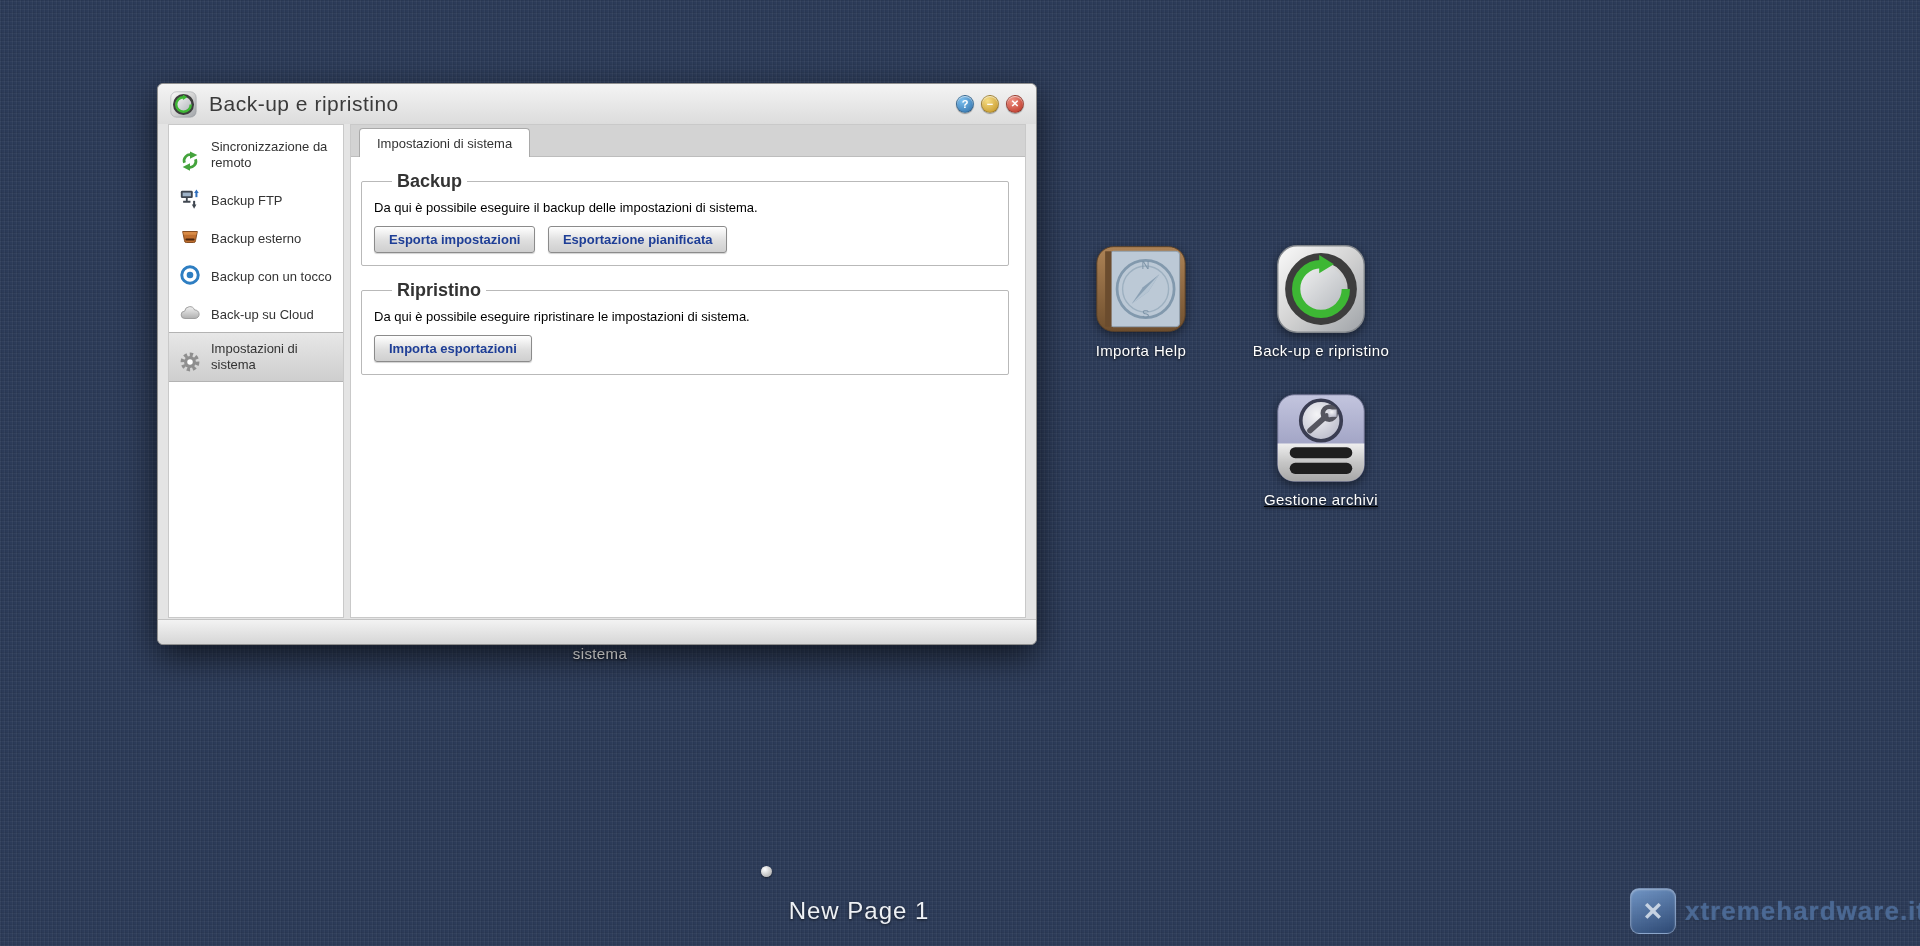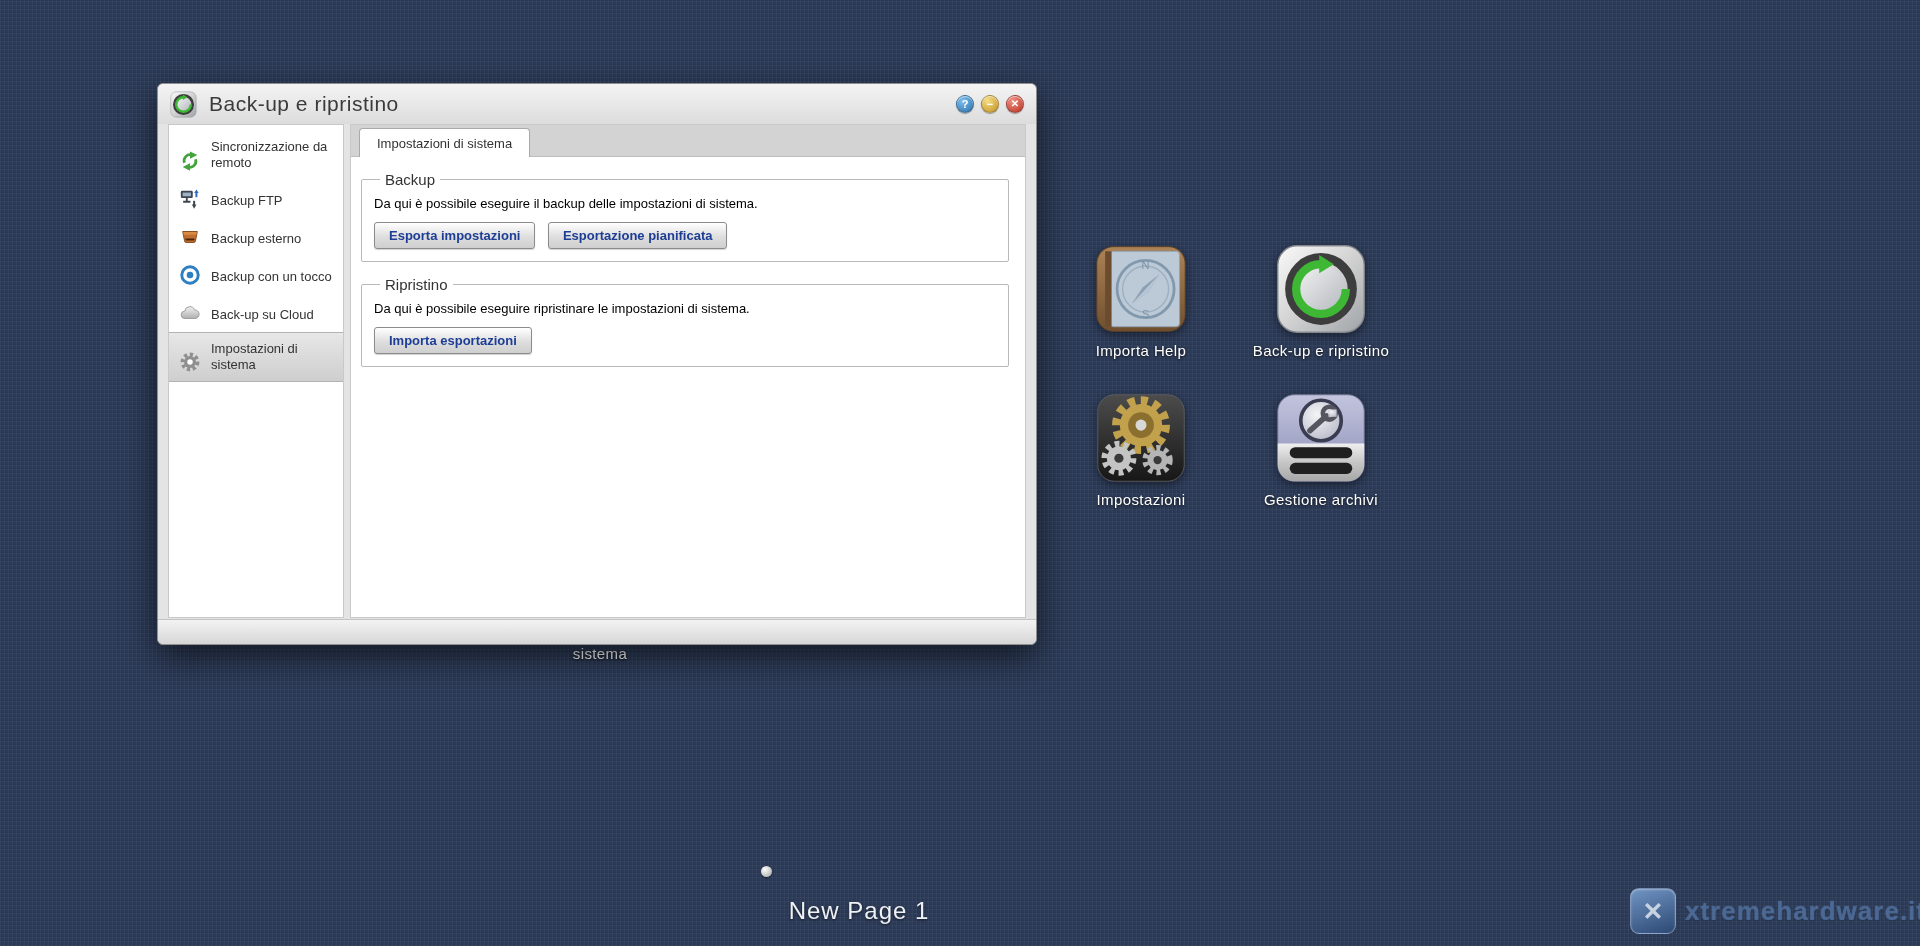--- a/index.html
+++ b/index.html
@@ -106,21 +106,21 @@
   .tab{
     background:#fff;border:1px solid #a9a9a9;border-bottom:none;
     border-radius:4px 4px 0 0;padding:7px 17px 6px;font-size:13px;color:#333;
     position:relative;top:1px;cursor:pointer;
   }
   fieldset.group{
     margin:14px 16px 0 10px;border:1px solid #b9b9b9;border-radius:2px;
     padding:2px 12px 12px;
   }
   fieldset.group legend{
-    font-size:15px;font-weight:normal;color:#333;padding:0 5px;margin-left:6px;
+    font-size:18px;font-weight:bold;color:#333;padding:0 5px;margin-left:18px;
   }
   .group-text{font-size:13px;color:#000000;margin:6px 0 11px;}
   .btn{
     display:inline-block;margin-right:8px;padding:5px 14px;font-size:13px;font-weight:bold;
     color:#1e3e96;background:linear-gradient(#ffffff,#dedede 55%,#cfcfcf);
     border:1px solid #8b8b8b;border-radius:3px;cursor:pointer;
     box-shadow:0 1px 1px rgba(0,0,0,0.18);font-family:"Liberation Sans",sans-serif;
   }
   .win-footer{
     position:absolute;left:0;right:0;bottom:0;height:24px;
@@ -131,21 +131,21 @@
   .desk-icon{position:absolute;width:92px;cursor:pointer;z-index:5;}
   .desk-icon .ic{width:92px;height:92px;display:block;filter:drop-shadow(0 3px 5px rgba(0,0,0,0.45));}
   .desk-icon .lbl,.hidden-icon-label{
     margin-top:7px;font-size:15px;color:#fff;text-align:center;line-height:1.2;
     text-shadow:0 1px 3px rgba(0,0,0,0.85);letter-spacing:0.4px;
   }
   .desk-icon .lbl{width:140px;margin-left:-24px;}
   #di-help{left:1095px;top:243px;}
   #di-backup{left:1275px;top:243px;}
   #di-settings{left:1095px;top:392px;}
-  #di-storage{left:1275px;top:392px;}
+  #di-storage{left:1275px;top:392px;text-decoration:underline;}
   #di-sysinfo{position:absolute;left:530px;top:620px;width:140px;z-index:5;cursor:pointer;}
   
   #page-dot{
     position:absolute;left:761px;top:866px;width:11px;height:11px;border-radius:50%;z-index:5;
     background:radial-gradient(circle at 35% 30%, #ffffff, #9f9f9f);cursor:pointer;
     box-shadow:0 1px 2px rgba(0,0,0,0.5);
   }
   #page-label{
     position:absolute;left:679px;top:897px;width:360px;text-align:center;z-index:5;
     font-size:24px;color:#eef1f5;letter-spacing:1px;text-shadow:0 1px 3px rgba(0,0,0,0.6);
@@ -391,26 +391,20 @@
         <use href="#sym-help"></use>
       </svg>
     <div class="lbl">Importa Help</div>
   </div>
   <div class="desk-icon" id="di-backup">
     <svg class="ic">
         <use href="#sym-backup"></use>
       </svg>
     <div class="lbl">Back-up e ripristino</div>
   </div>
-  <div class="desk-icon" id="di-settings">
-    <svg class="ic">
-        <use href="#sym-gears"></use>
-      </svg>
-    <div class="lbl">Impostazioni</div>
-  </div>
   <div class="desk-icon" id="di-storage">
     <svg class="ic">
         <use href="#sym-storage"></use>
       </svg>
     <div class="lbl">Gestione archivi</div>
   </div>
 
   <div id="di-sysinfo">
     <div class="hidden-icon-label">Informazioni di sistema</div>
   </div>

